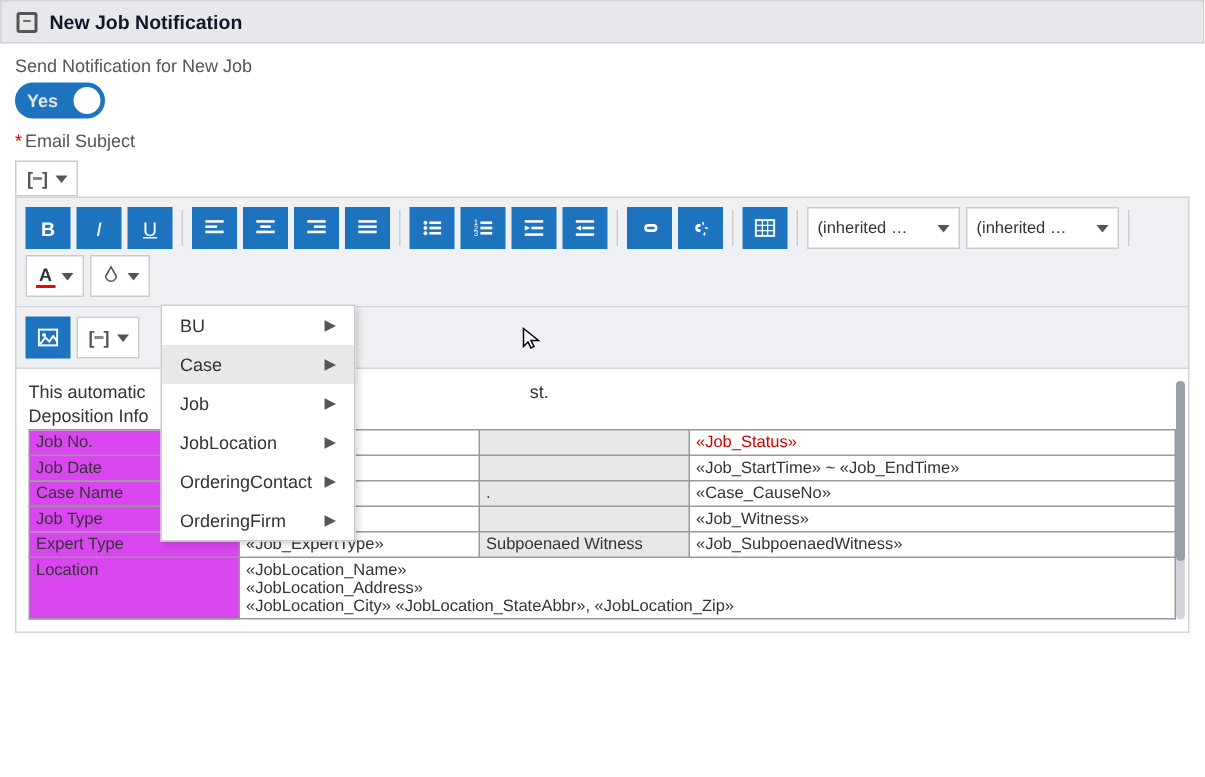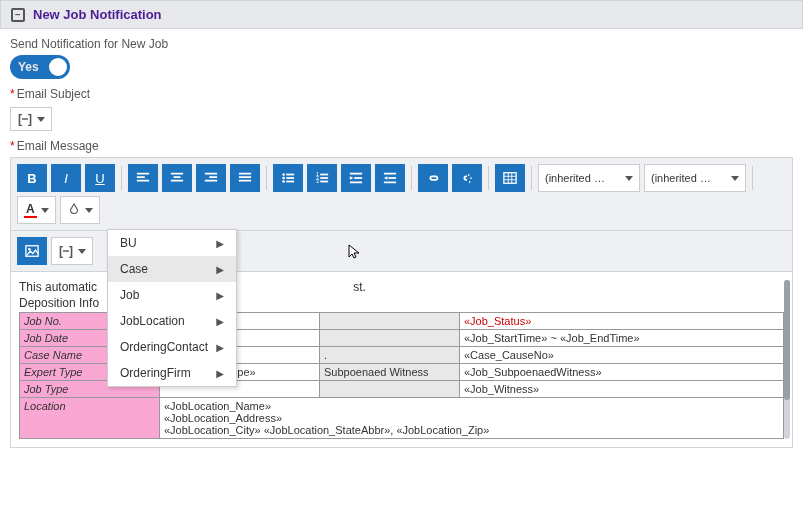--- a/index.html
+++ b/index.html
@@ -1,19 +1,19 @@
 <!DOCTYPE html>
 <html><head>
 <meta charset="utf-8">
 <style>
 * { box-sizing: border-box; margin: 0; padding: 0; }
 body { font-family: Arial, sans-serif; font-size: 12px; color: #333; background: #fff; width: 803px; }
 .section-header { background: #e6e8eb; padding: 6px 10px; display: flex; align-items: center; gap: 8px; border: 1px solid #d0d3d8; }
 .collapse-box { width: 14px; height: 14px; border: 2px solid #555; display: flex; align-items: center; justify-content: center; font-size: 10px; line-height: 1; font-weight: bold; color: #555; cursor: pointer; border-radius: 2px; }
-.section-title { font-weight: bold; font-size: 13px; color: #4c1d95; }
+.section-title { font-weight: bold; font-size: 13px; color: #0f172a; }
 .content { padding: 0 10px; }
 .field-label { color: #555; margin-top: 8px; margin-bottom: 4px; display: block; }
 .req { color: #d00; margin-right: 2px; }
 .toggle { width: 60px; height: 24px; background: #1e73be; border-radius: 12px; position: relative; display: flex; align-items: center; padding-left: 8px; color: #e5e5e5; font-size: 12px; cursor: pointer; font-weight: bold; }
 .toggle .knob { width: 18px; height: 18px; background: #fff; border-radius: 50%; position: absolute; right: 3px; top: 3px; }
 .dropdown-btn { border: 1px solid #ccc; padding: 4px 6px; display: inline-flex; align-items: center; gap: 4px; background: #fff; cursor: pointer; }
 .caret { width: 0; height: 0; border-left: 4px solid transparent; border-right: 4px solid transparent; border-top: 5px solid #555; }
 .input-box { width: 100%; border: 1px solid #ccc; padding: 8px 10px; margin-top: 6px; color: #333; }
 .toolbar { background: #eef0f3; border: 1px solid #d0d3d8; padding: 6px; display: flex; flex-wrap: wrap; gap: 4px; align-items: center; position: relative; }
 .toolbar-row2 { background: #eef0f3; border: 1px solid #d0d3d8; border-top: none; padding: 6px; display: flex; gap: 4px; align-items: flex-end; position: relative; }
@@ -24,21 +24,21 @@
 .tsel .txt { width: 60px; overflow: hidden; white-space: nowrap; text-overflow: ellipsis; }
 .color-btn { border: 1px solid #ccc; background: #fff; height: 28px; display: flex; align-items: center; padding: 0 6px; gap: 4px; cursor: pointer; }
 .dropdown-menu { position: absolute; background: #fff; border: 1px solid #ccc; box-shadow: 2px 2px 4px rgba(0,0,0,0.15); z-index: 10; min-width: 130px; }
 .dropdown-menu .item { padding: 6px 12px; display: flex; justify-content: space-between; align-items: center; cursor: pointer; font-size: 12px; }
 .dropdown-menu .item:hover, .dropdown-menu .item.hover { background: #e8e8e8; }
 .arrow-r { font-size: 10px; color: #555; }
 .editor-body { border: 1px solid #d0d3d8; border-top: none; padding: 8px; position: relative; }
 .intro { margin-bottom: 2px; }
 .data-table { border-collapse: collapse; width: 100%; font-size: 11px; }
 .data-table td { border: 1px solid #999; padding: 2px 4px; vertical-align: top; }
-.data-table td.label { background: #f9a8d4; width: 140px; font-style: italic; }
+.data-table td.label { background: #d946ef; width: 140px; }
 .data-table td.label2 { background: #e8e8e8; width: 140px; }
 .placeholder { color: #333; }
 .placeholder.red { color: #c00; }
 .scroll-indicator { position: absolute; right: 2px; top: 8px; bottom: 8px; width: 6px; background: #d0d3d8; border-radius: 3px; }
 .scroll-thumb { position: absolute; right: 2px; top: 8px; height: 120px; width: 6px; background: #9aa0a8; border-radius: 3px; }
 .cursor { position: absolute; pointer-events: none; }
 .field-icon { display: inline-flex; align-items: center; justify-content: center; width: 16px; height: 14px; }
 .field-icon::before { content: "["; color: #555; font-weight: bold; }
 .field-icon::after { content: "]"; color: #555; font-weight: bold; }
 .field-icon .dash { width: 6px; height: 2px; background: #888; }
@@ -60,21 +60,20 @@
   </div>
 
   <span class="field-label"><span class="req">*</span><span>Email Subject</span></span>
   <div class="dropdown-btn" style="margin-top:2px;">
     <span class="field-icon">
         <span class="dash"></span>
       </span>
     <span class="caret"></span>
   </div>
 
-  <span class="field-label"><span class="req">*</span><span>Email Message</span></span>
 
   <div class="editor-wrap">
   <div class="toolbar">
     <button class="tbtn">
           <b>B</b>
         </button>
     <button class="tbtn">
           <i>I</i>
         </button>
     <button class="tbtn">
@@ -251,30 +250,30 @@
               <td class="label2"></td>
               <td><span class="placeholder">«Job_StartTime» ~ «Job_EndTime»</span></td>
             </tr>
             <tr>
               <td class="label">Case Name</td>
               <td style="width: 160px;"></td>
               <td class="label2">.</td>
               <td><span class="placeholder">«Case_CauseNo»</span></td>
             </tr>
             <tr>
+              <td class="label">Job Type</td>
+              <td style="width: 160px;"></td>
+              <td class="label2"></td>
+              <td><span class="placeholder">«Job_Witness»</span></td>
+            </tr>
+            <tr>
               <td class="label">Expert Type</td>
               <td style="width: 160px;">«Job_ExpertType»</td>
               <td class="label2">Subpoenaed Witness</td>
               <td><span class="placeholder">«Job_SubpoenaedWitness»</span></td>
-            </tr>
-            <tr>
-              <td class="label">Job Type</td>
-              <td style="width: 160px;"></td>
-              <td class="label2"></td>
-              <td><span class="placeholder">«Job_Witness»</span></td>
             </tr>
             <tr>
               <td class="label">Location</td>
               <td colspan="3">
                 <div>«JobLocation_Name»</div>
                 <div>«JobLocation_Address»</div>
                 <div>«JobLocation_City» «JobLocation_StateAbbr», «JobLocation_Zip»</div>
               </td>
             </tr>
           </tbody>

